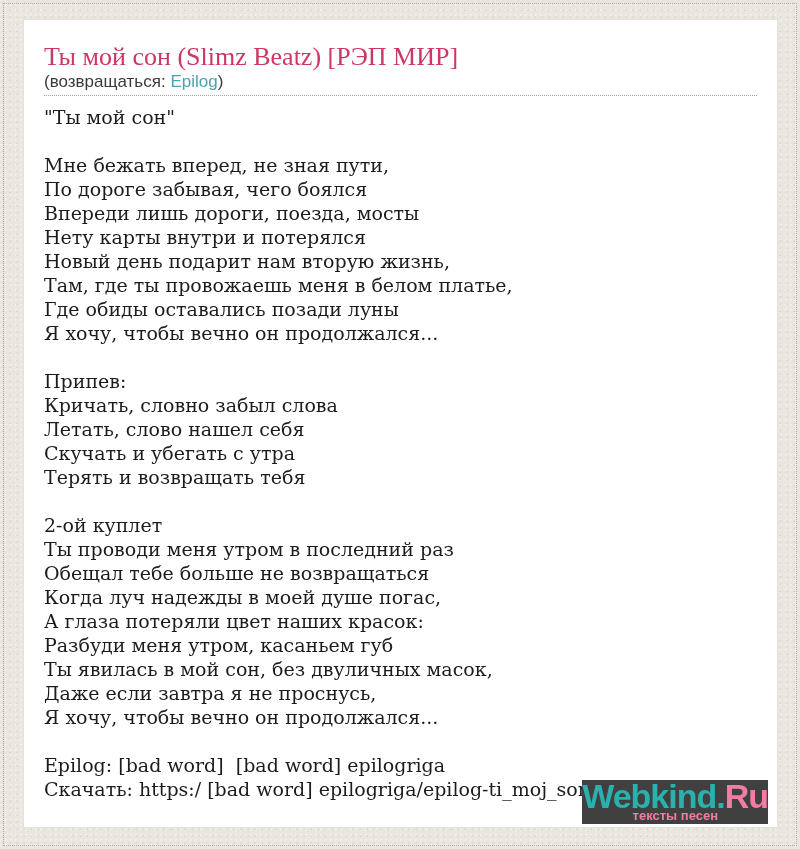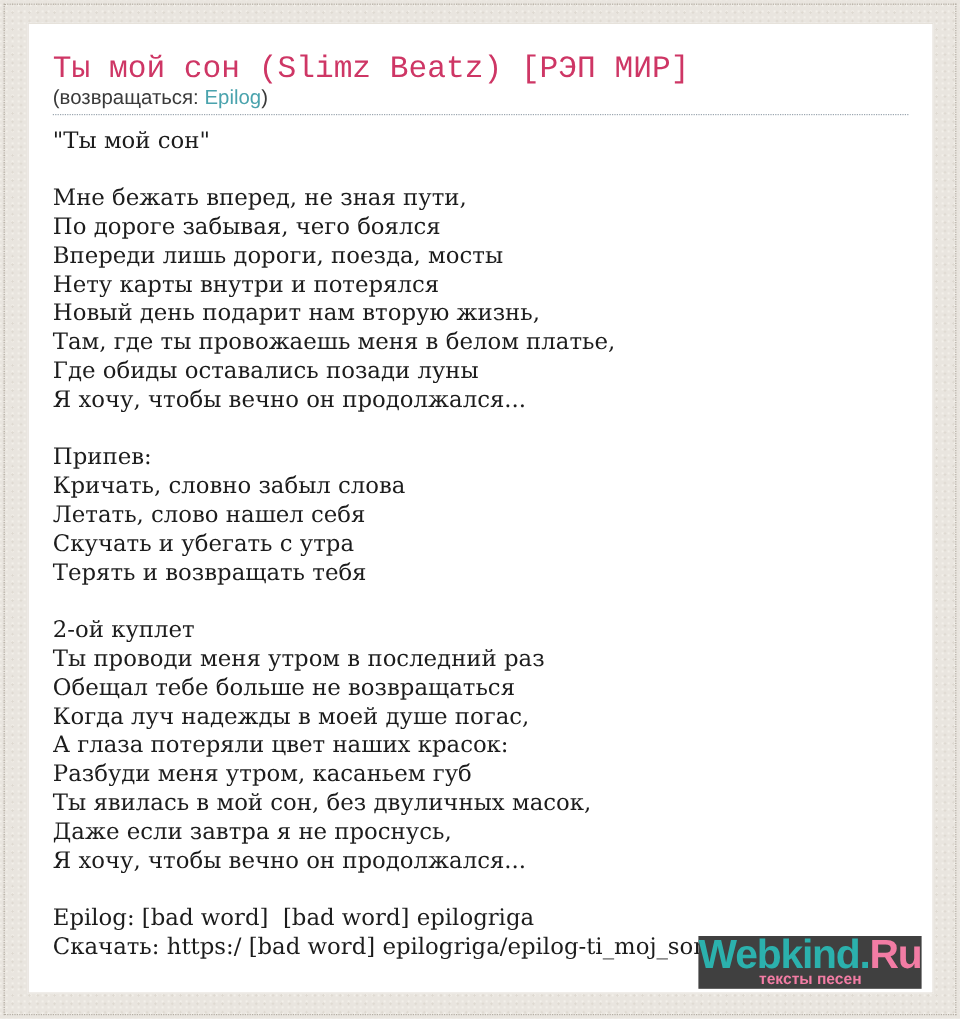--- a/index.html
+++ b/index.html
@@ -31,21 +31,21 @@
     top: 19px;
     width: 755px;
     height: 809px;
     box-sizing: border-box;
     background: #ffffff;
     border: 1px solid #e6e2db;
     padding: 22px 20px 0 20px;
   }
   h1.title {
     margin: 0;
-    font-family: Liberation Mono, monospace;
+    font-family: Liberation Serif, serif;
     font-weight: normal;
     font-size: 26px;
     line-height: 30px;
     color: #ce3665;
   }
   .subtitle {
     font-size: 17px;
     line-height: 20px;
     color: #3a3a3a;
     padding-bottom: 3px;

